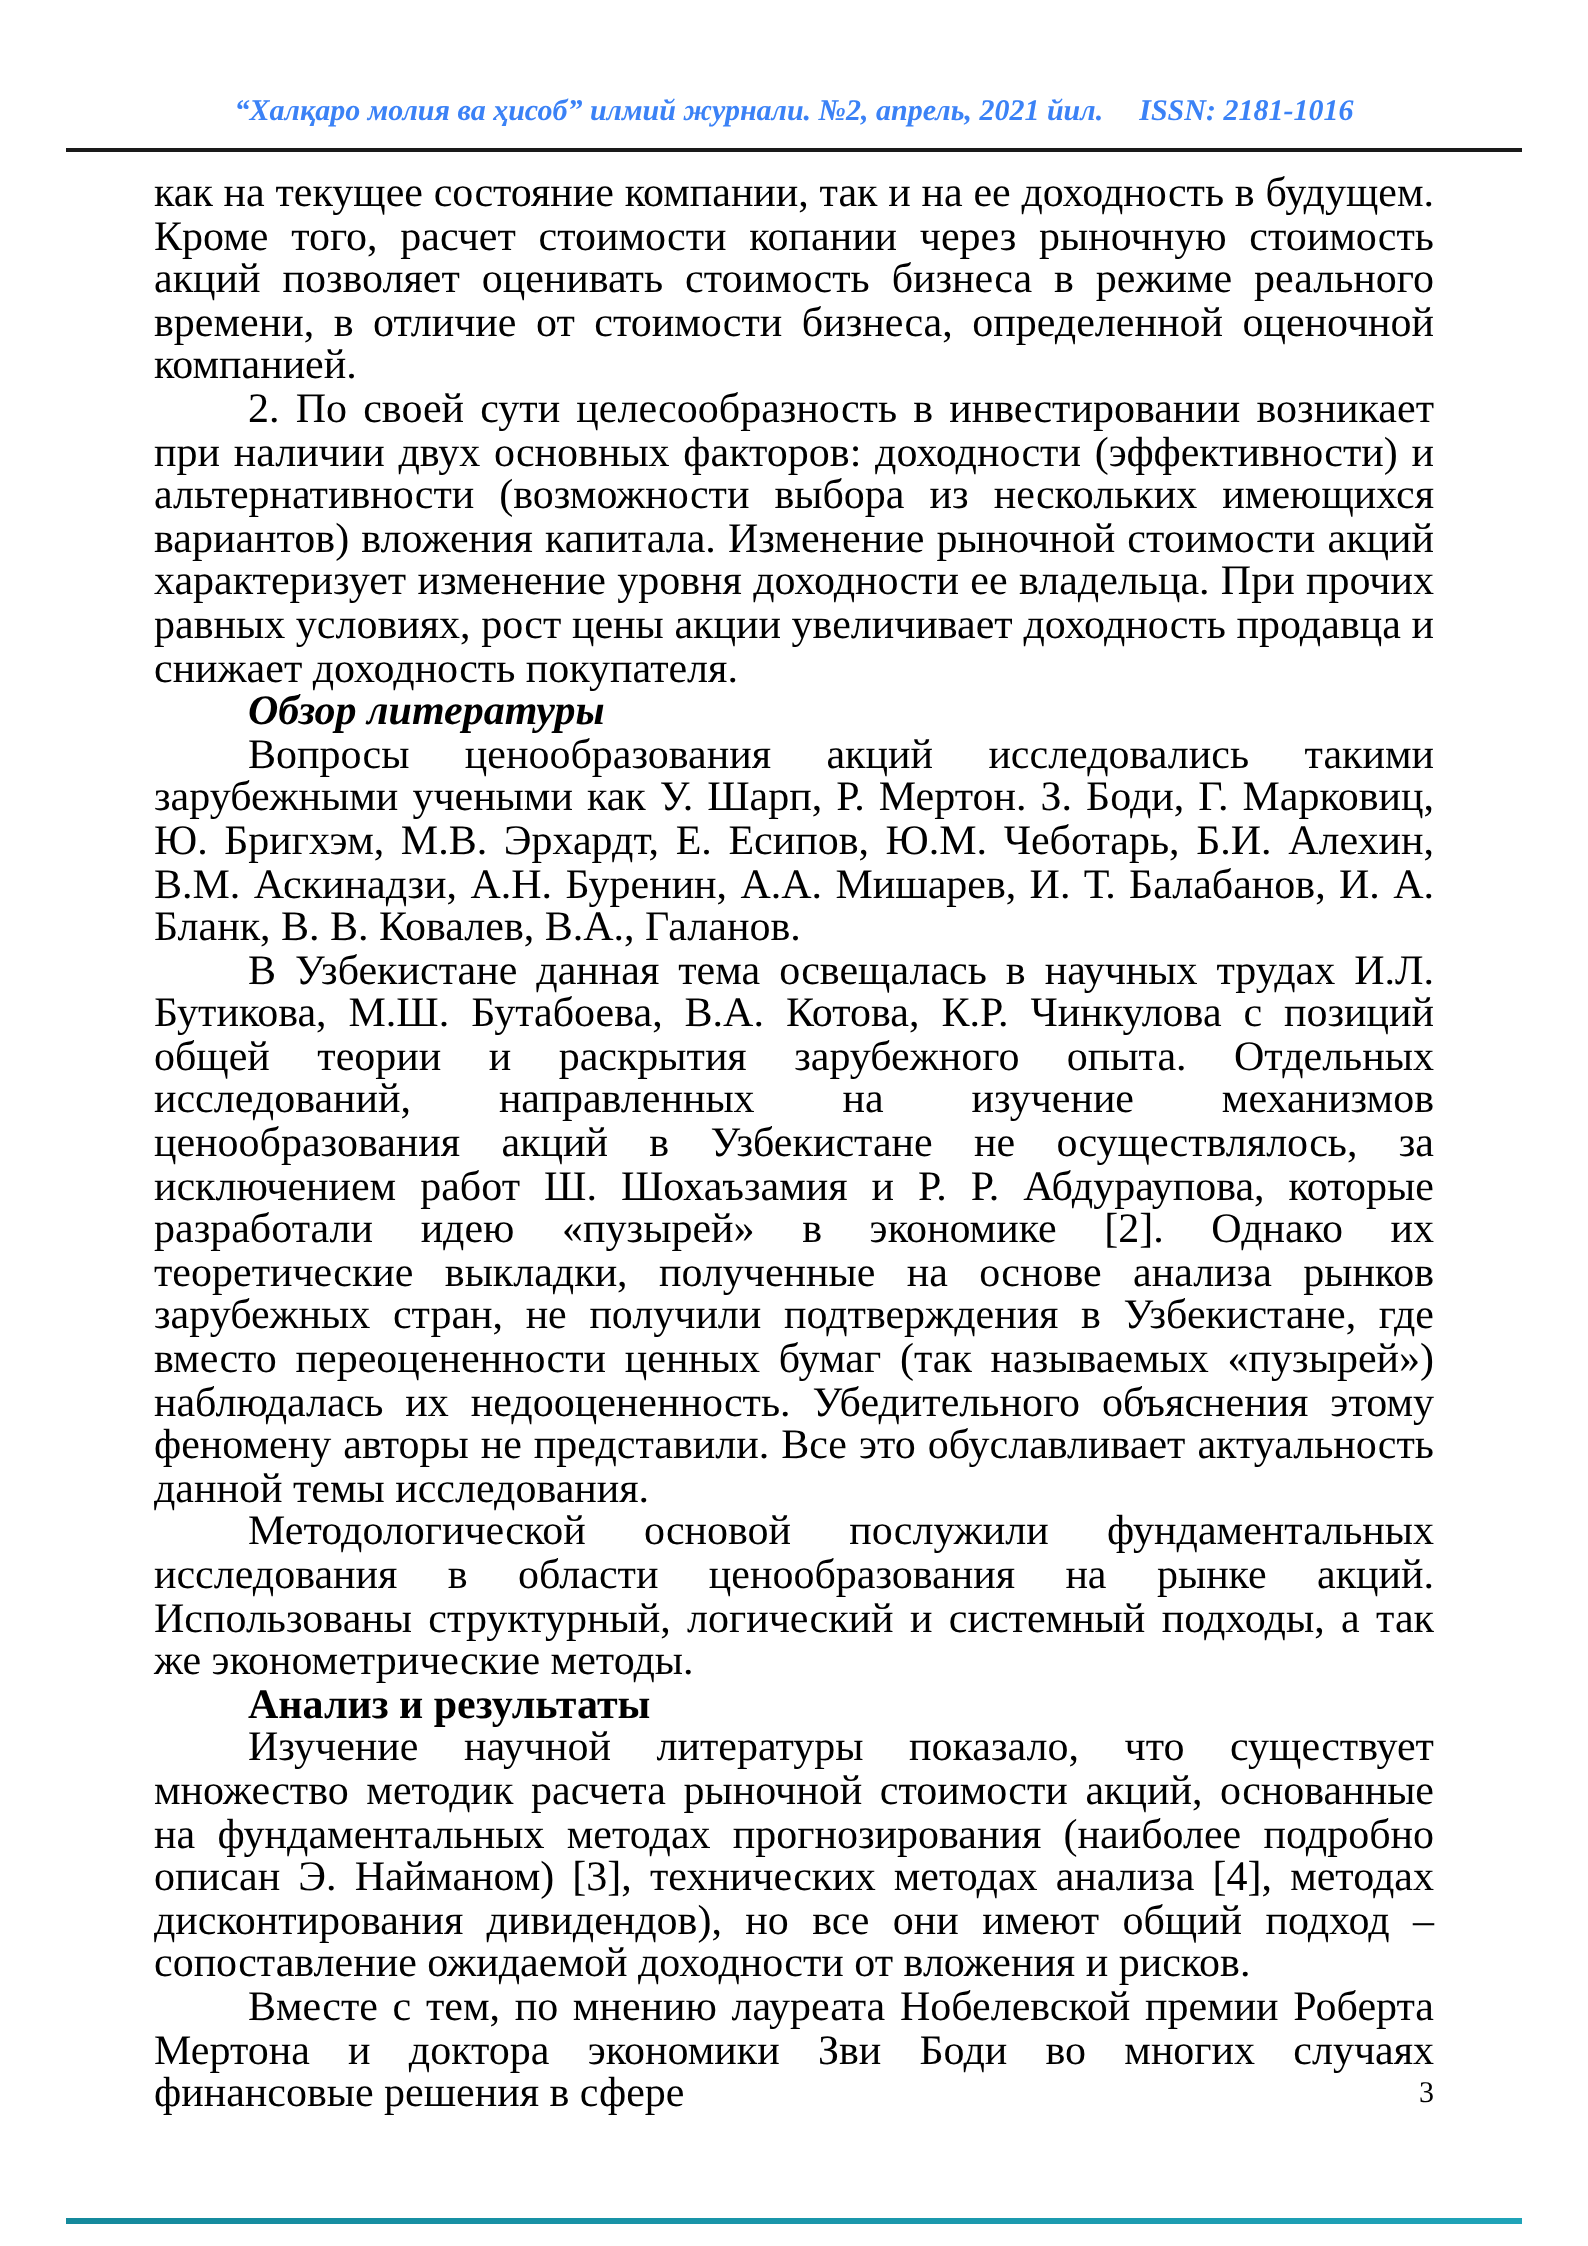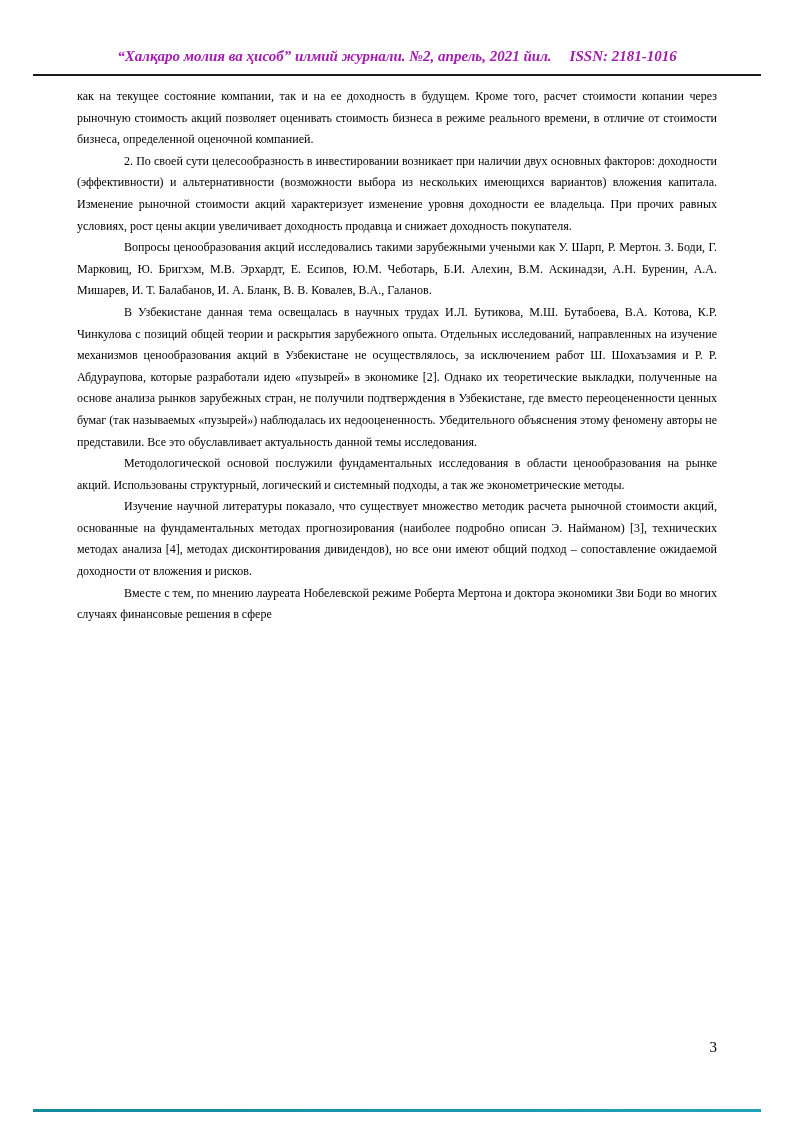--- a/index.html
+++ b/index.html
@@ -15,38 +15,38 @@
   .header-text {
     position: absolute;
     top: 47px;
     left: 45px;
     width: 704px;
     text-align: center;
     font-size: 15px;
     line-height: 19px;
     font-weight: bold;
     font-style: italic;
-    color: #a21caf;
+    color: #3b82f6;
     white-space: nowrap;
   }
   .header-text .issn { margin-left: 18px; }
   .header-rule {
     position: absolute;
     top: 74px;
     left: 33px;
     width: 728px;
     height: 2px;
     background: #1a1a1a;
   }
   .body-text {
     position: absolute;
     top: 86px;
     left: 77px;
     width: 640px;
-    font-size: 12px;
+    font-size: 21px;
     line-height: 21.6px;
     text-align: justify;
   }
   .para { margin: 0; padding: 0; }
   .indent { text-indent: 47px; }
   .heading-bold-italic { font-weight: bold; font-style: italic; }
   .heading-bold { font-weight: bold; }
   .page-number {
     position: absolute;
     top: 1037px;
@@ -72,24 +72,26 @@
 
   <div class="header-text">
     <span>“Халқаро молия ва ҳисоб” илмий журнали. №2, апрель, 2021 йил.</span><span class="issn">ISSN: 2181-1016</span>
   </div>
 
   <div class="header-rule"></div>
 
   <div class="body-text">
       <p class="para paragraph">как на текущее состояние компании, так и на ее доходность в будущем. Кроме того, расчет стоимости копании через рыночную стоимость акций позволяет оценивать стоимость бизнеса в режиме реального времени, в отличие от стоимости бизнеса, определенной оценочной компанией.</p>
       <p class="para paragraph indent">2. По своей сути целесообразность в инвестировании возникает при наличии двух основных факторов: доходности (эффективности) и альтернативности (возможности выбора из нескольких имеющихся вариантов) вложения капитала. Изменение рыночной стоимости акций характеризует изменение уровня доходности ее владельца. При прочих равных условиях, рост цены акции увеличивает доходность продавца и снижает доходность покупателя.</p>
+      <p class="para heading-bold-italic indent">Обзор литературы</p>
       <p class="para paragraph indent">Вопросы ценообразования акций исследовались такими зарубежными учеными как У. Шарп, Р. Мертон. З. Боди, Г. Марковиц, Ю. Бригхэм, М.В. Эрхардт, Е. Есипов, Ю.М. Чеботарь, Б.И. Алехин, В.М. Аскинадзи, А.Н. Буренин, А.А. Мишарев, И. Т. Балабанов, И. А. Бланк, В. В. Ковалев, В.А., Галанов.</p>
       <p class="para paragraph indent">В Узбекистане данная тема освещалась в научных трудах И.Л. Бутикова, М.Ш. Бутабоева, В.А. Котова, К.Р. Чинкулова с позиций общей теории и раскрытия зарубежного опыта. Отдельных исследований, направленных на изучение механизмов ценообразования акций в Узбекистане не осуществлялось, за исключением работ Ш. Шохаъзамия и Р. Р. Абдураупова, которые разработали идею «пузырей» в экономике [2]. Однако их теоретические выкладки, полученные на основе анализа рынков зарубежных стран, не получили подтверждения в Узбекистане, где вместо переоцененности ценных бумаг (так называемых «пузырей») наблюдалась их недооцененность. Убедительного объяснения этому феномену авторы не представили. Все это обуславливает актуальность данной темы исследования.</p>
       <p class="para paragraph indent">Методологической основой послужили фундаментальных исследования в области ценообразования на рынке акций. Использованы структурный, логический и системный подходы, а так же эконометрические методы.</p>
+      <p class="para heading-bold indent">Анализ и результаты</p>
       <p class="para paragraph indent">Изучение научной литературы показало, что существует множество методик расчета рыночной стоимости акций, основанные на фундаментальных методах прогнозирования (наиболее подробно описан Э. Найманом) [3], технических методах анализа [4], методах дисконтирования дивидендов), но все они имеют общий подход – сопоставление ожидаемой доходности от вложения и рисков.</p>
-      <p class="para paragraph indent">Вместе с тем, по мнению лауреата Нобелевской режиме Роберта Мертона и доктора экономики Зви Боди во многих случаях финансовые решения в сфере</p>
+      <p class="para paragraph indent">Вместе с тем, по мнению лауреата Нобелевской премии Роберта Мертона и доктора экономики Зви Боди во многих случаях финансовые решения в сфере</p>
     </div>
 
   <div class="page-number">3</div>
 
   <div class="footer-rule"></div>
 
 </div>
 
 </body></html>

